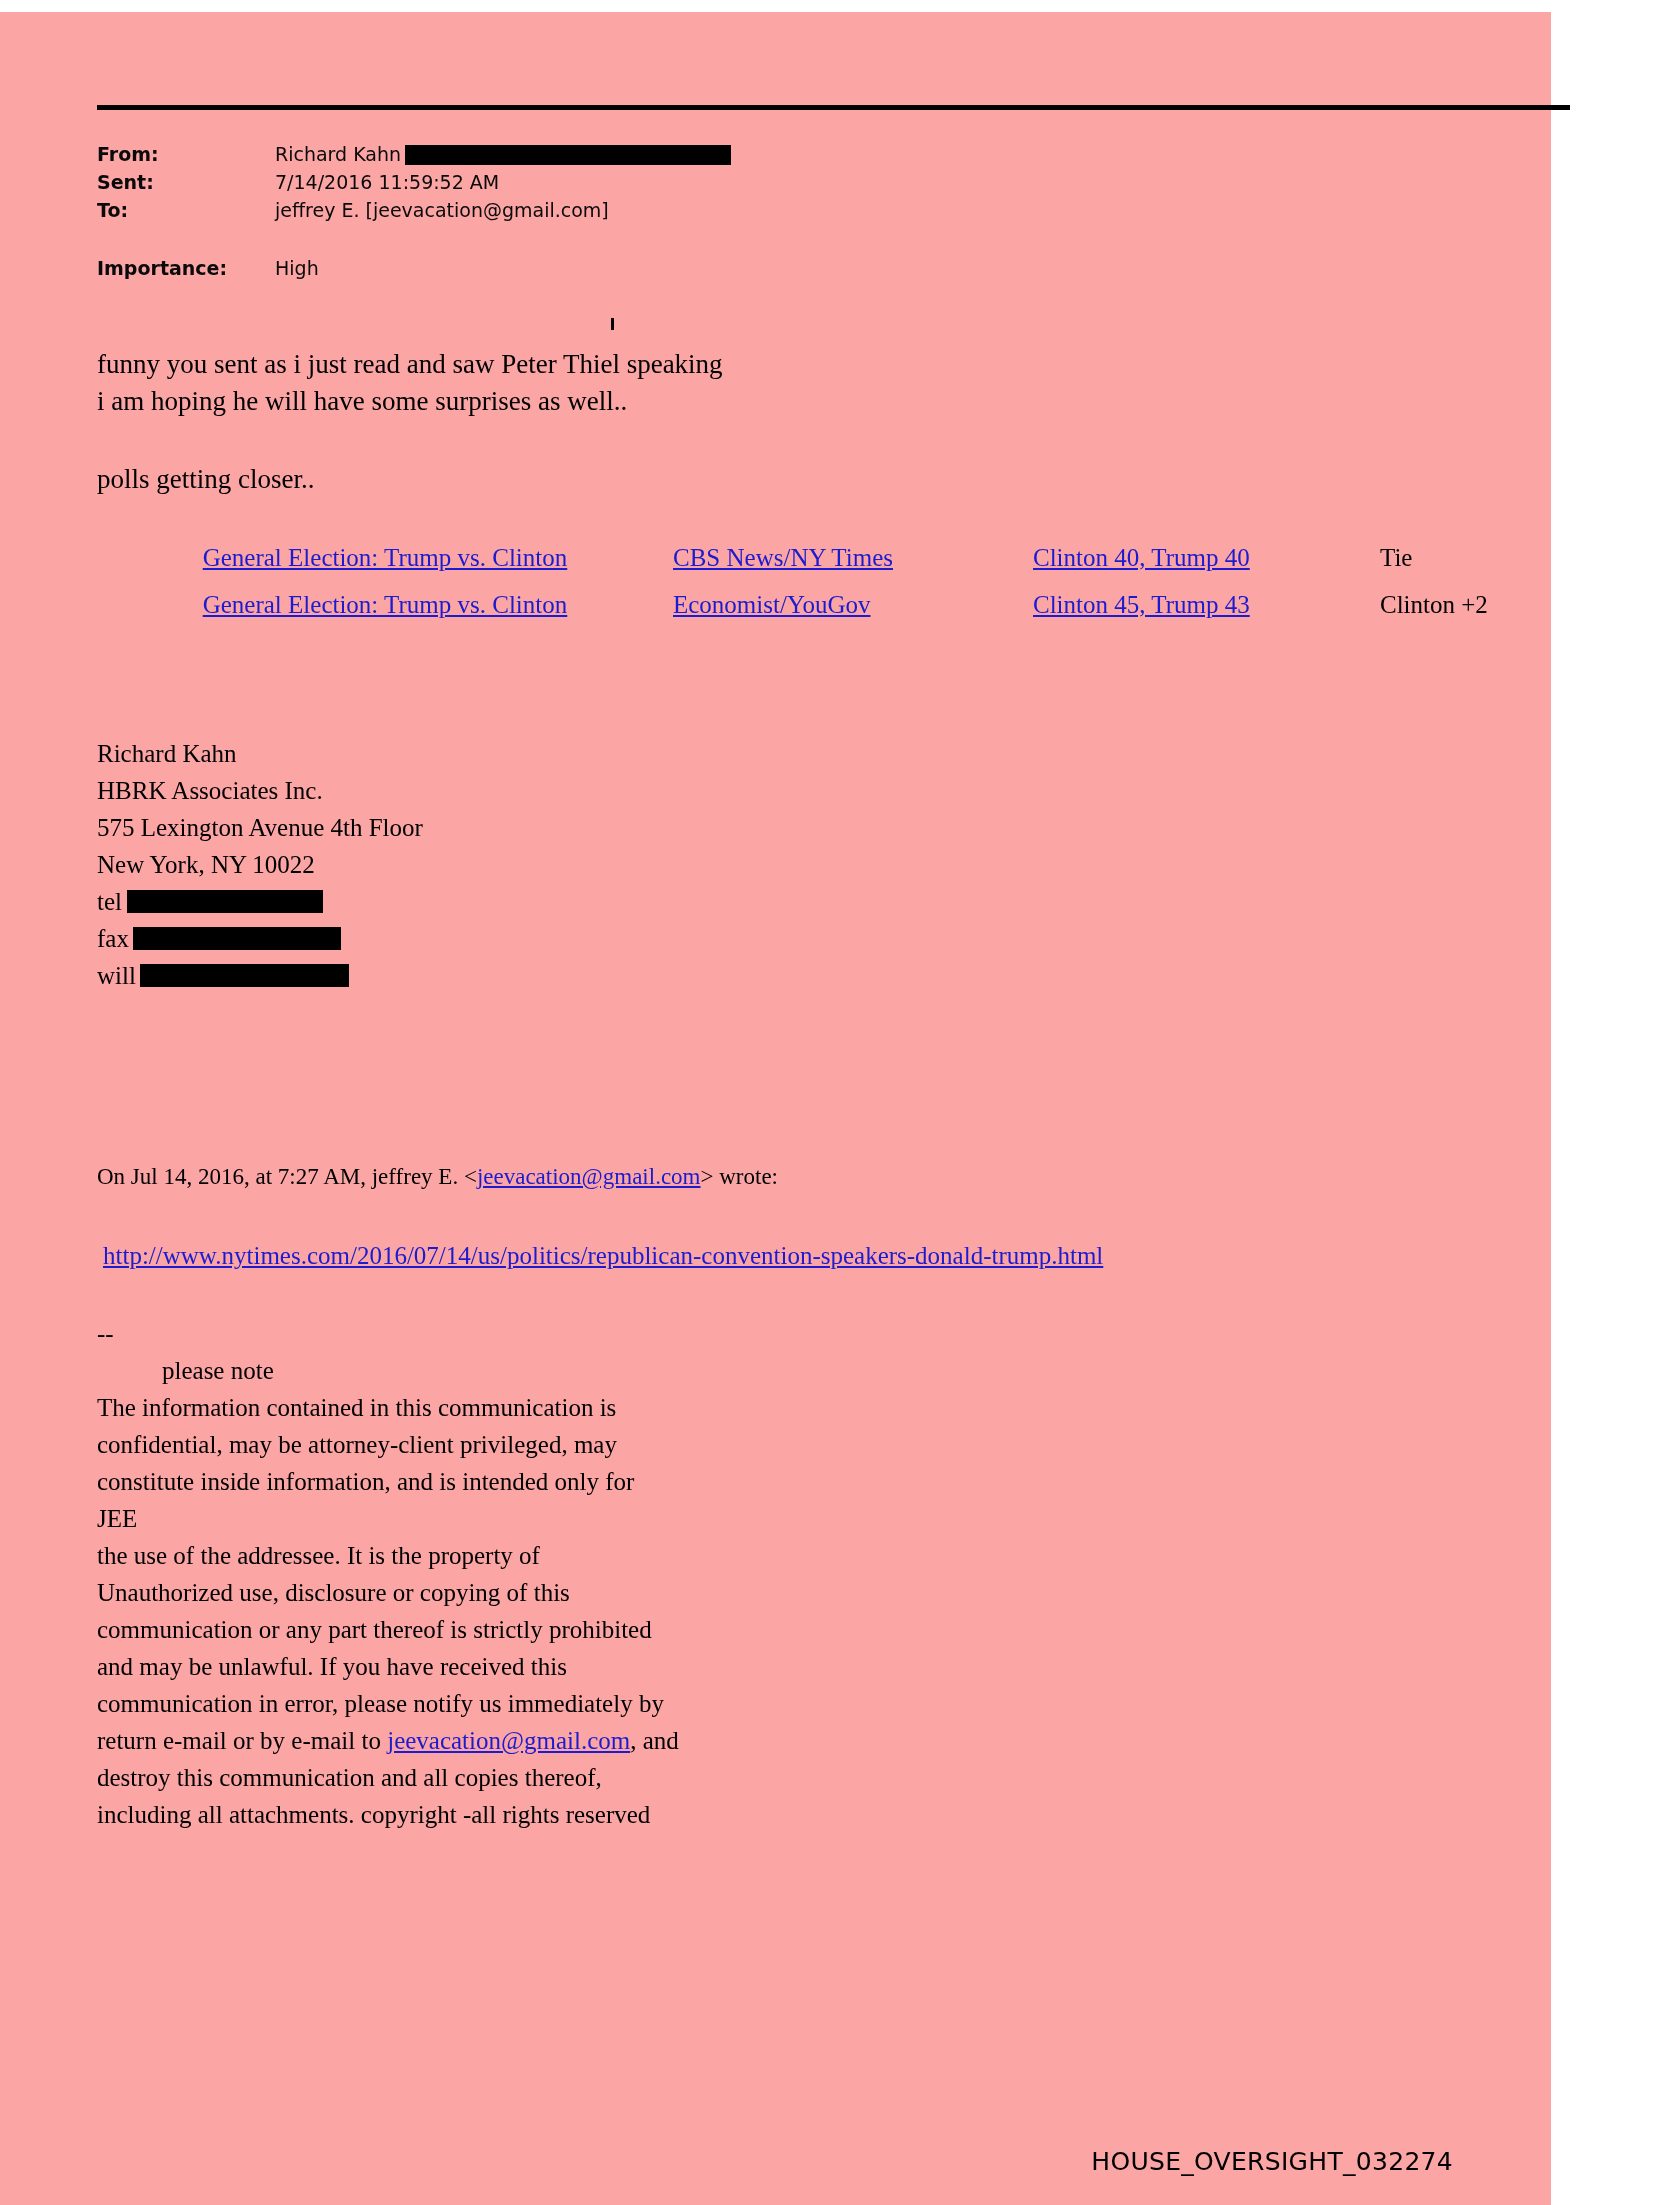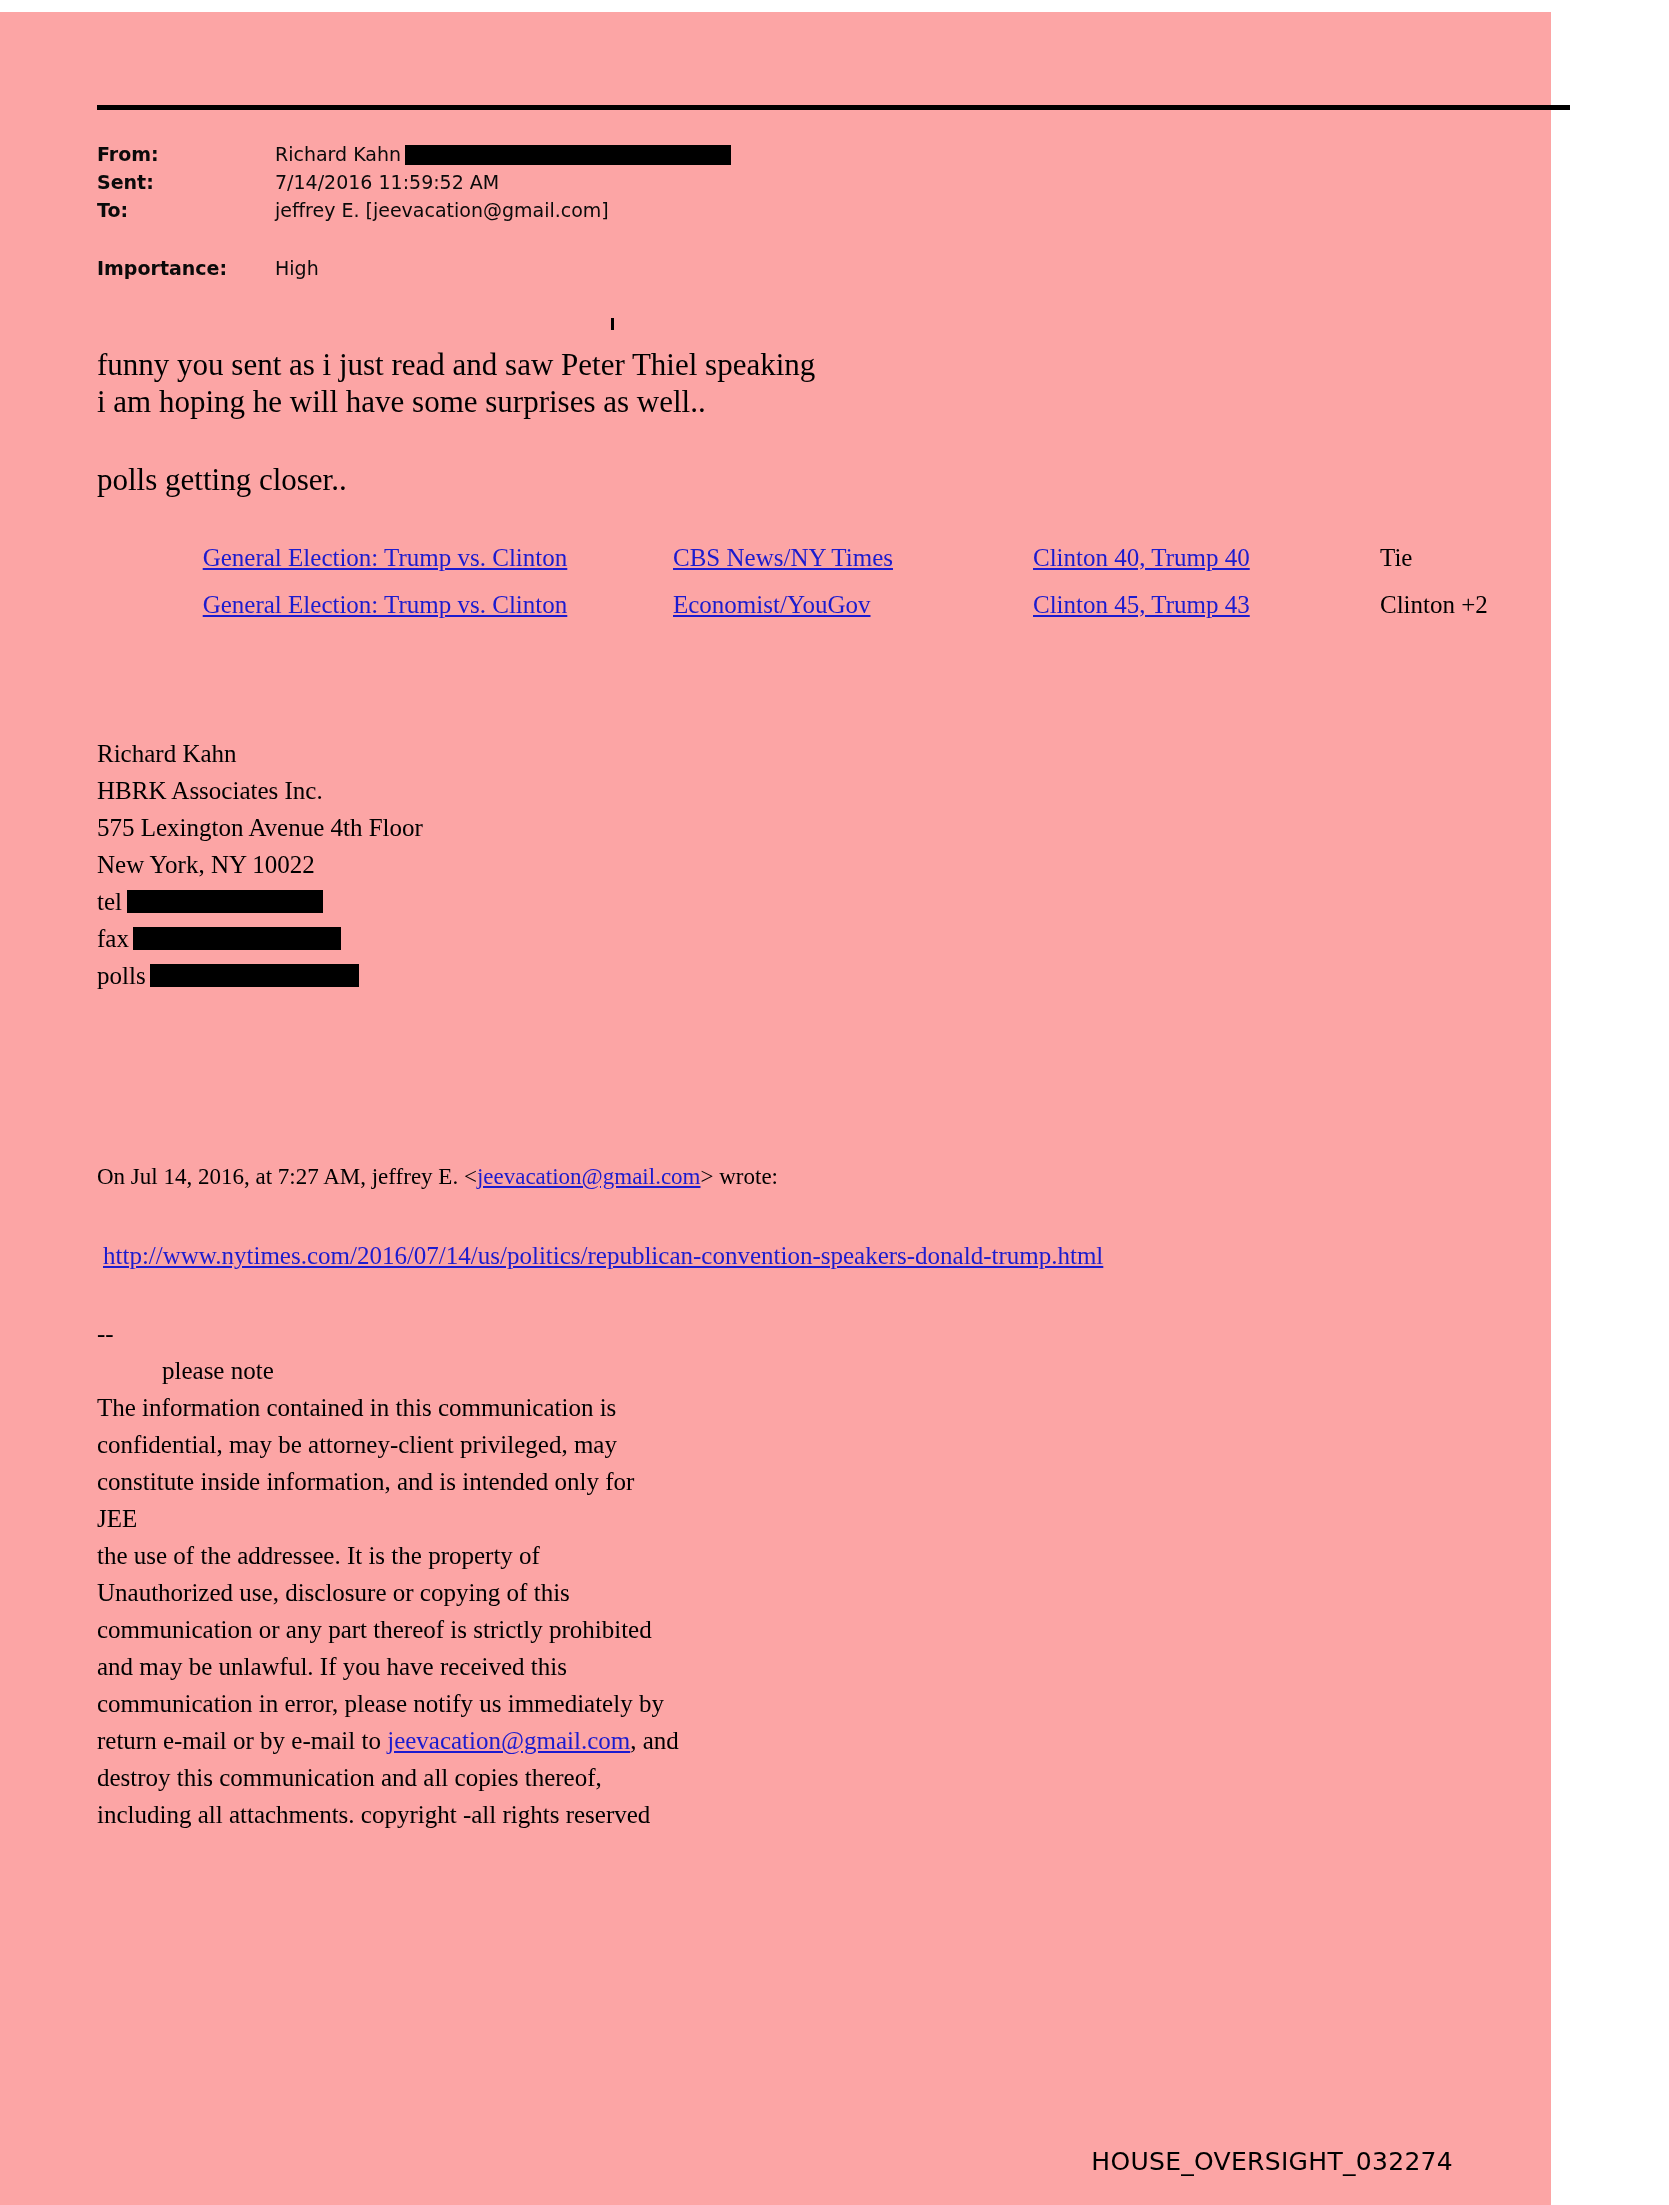--- a/index.html
+++ b/index.html
@@ -81,21 +81,21 @@
     width: 3.3px;
     height: 11.8px;
     background: #000000;
   }
 
   
   .body-text {
     position: absolute;
     left: 97px;
     font-family: "Liberation Serif", serif;
-    font-size: 31px;
+    font-size: 27px;
     line-height: 37px;
     color: #000000;
   }
   #intro-block { top: 334px; width: 982px; }
   #polls-line  { top: 449px; }
 
   
   .polls {
     position: absolute;
     left: 97px;
@@ -253,21 +253,21 @@
     <span class="sig-line">New York, NY 10022</span>
     <span class="sig-redline">
       <span>tel</span>
       <span class="redact redact-tel"></span>
     </span>
     <span class="sig-redline">
       <span>fax</span>
       <span class="redact redact-fax"></span>
     </span>
     <span class="sig-redline">
-      <span>polls</span>
+      <span>will</span>
       <span class="redact redact-cell"></span>
     </span>
   </div>
 
   <div id="quote-intro">
     <span>On Jul 14, 2016, at 7:27 AM, jeffrey E. &lt;</span><span class="lnk">jeevacation@gmail.com</span><span>&gt; wrote:</span>
   </div>
 
   <div id="quote-url">
     <span class="lnk">http://www.nytimes.com/2016/07/14/us/politics/republican-convention-speakers-donald-trump.html</span>

